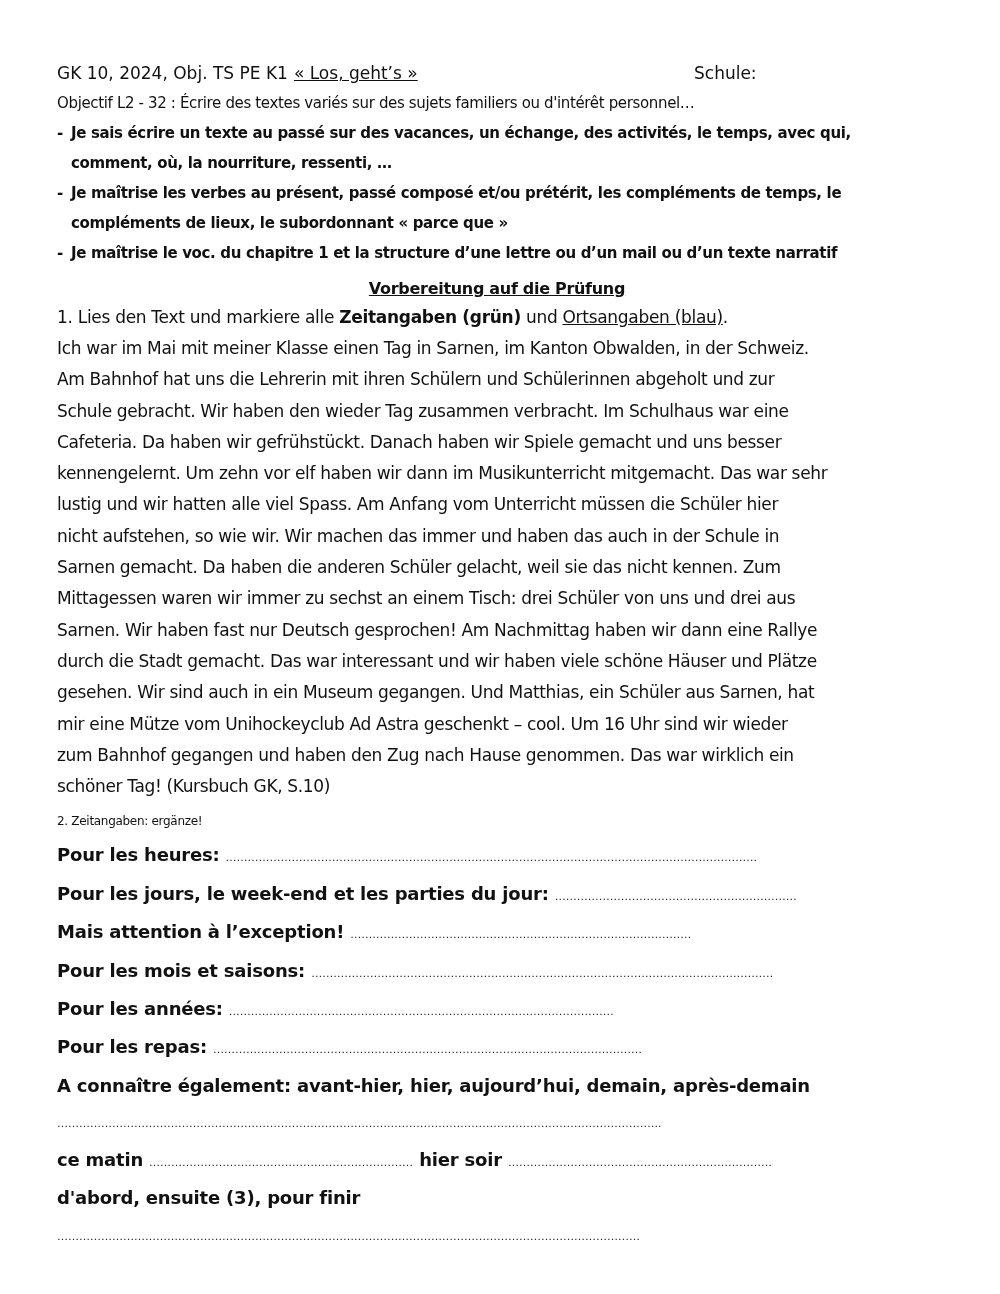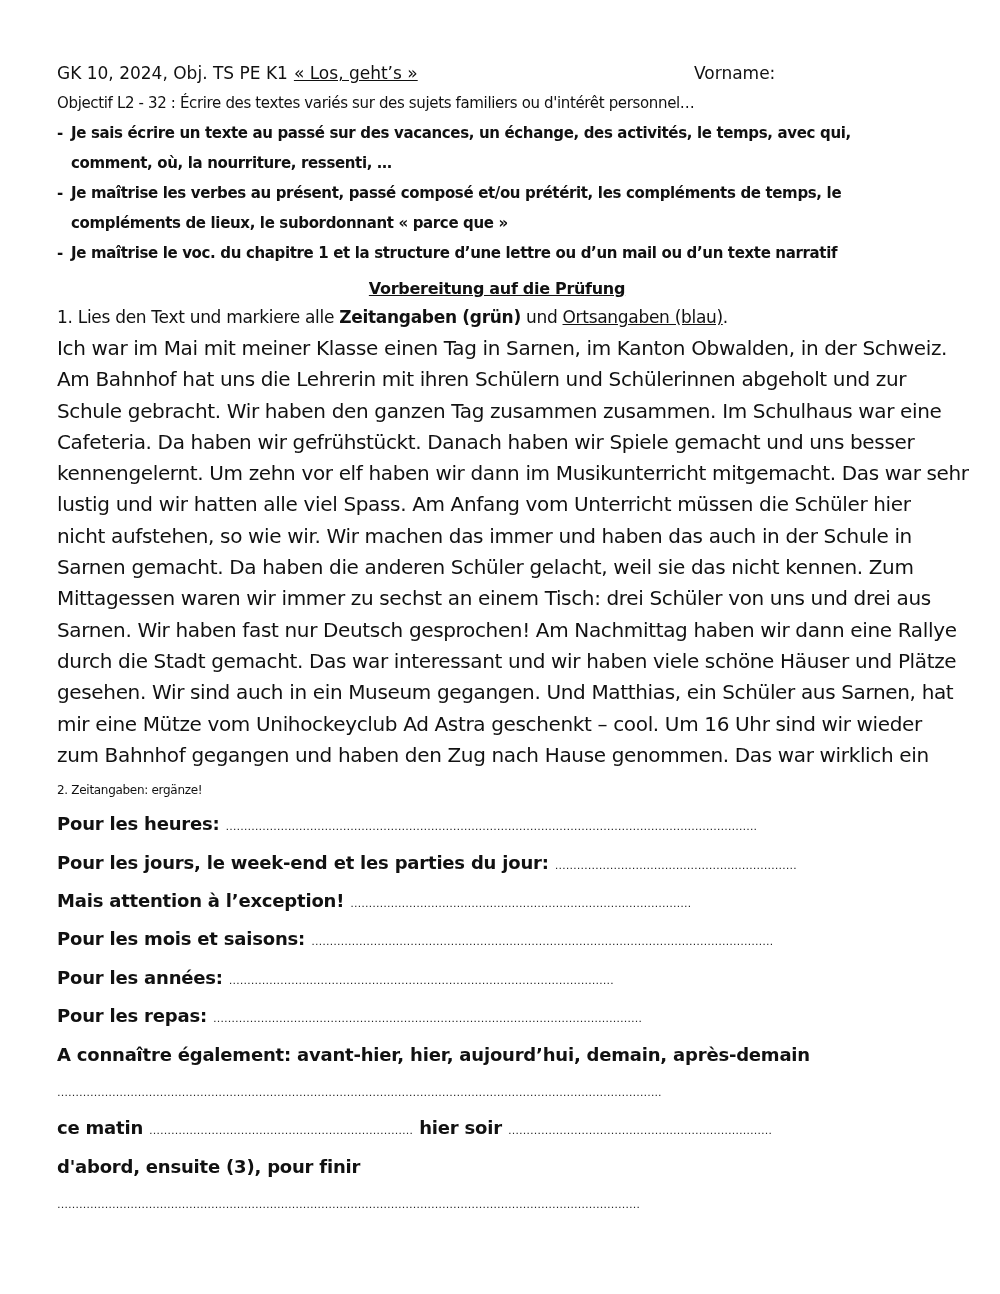--- a/index.html
+++ b/index.html
@@ -16,41 +16,41 @@
     .bullet { font-size: 15px; line-height: 30px; letter-spacing: -0.35px; font-weight: bold; }
     .bullet .dash { display: inline-block; width: 14px; }
     .bullet .cont { padding-left: 14px; }
     .section-title {
       text-align: center; font-weight: bold; text-decoration: underline;
       font-size: 16px; line-height: 26px; margin-top: 8px; letter-spacing: -0.3px;
     }
     .task1 { font-size: 17px; line-height: 31px; letter-spacing: -0.3px; }
     .task1 .bold { font-weight: bold; }
     .task1 .under { text-decoration: underline; }
-    .text-body { font-size: 20px; line-height: 31.3px; letter-spacing: -0.35px; }
+    .text-body { font-size: 17px; line-height: 31.3px; letter-spacing: -0.35px; }
     .text-body .line { white-space: nowrap; }
     .task2 { font-size: 12px; line-height: 31px; margin-top: 4px; letter-spacing: -0.3px; }
     .fill-row {
       font-size: 18px; line-height: 35.4px; font-weight: bold; white-space: nowrap;
       letter-spacing: -0.2px;
     }
     .dots {
       font-weight: normal; font-size: 11px; letter-spacing: 0px; color: #222;
     }
   </style>
 </head>
 <body>
 
 <div class="page">
 
   <div class="header-line">
     <span class="header-left">
       <span>GK 10, 2024, Obj. TS PE K1</span><span class="title-link">« Los, geht’s »</span>
     </span>
-    <span class="header-right">Vorname:</span>
+    <span class="header-right">Schule:</span>
   </div>
 
   <div class="objective">Objectif L2 - 32 : Écrire des textes variés sur des sujets familiers ou d'intérêt personnel…</div>
 
   <div class="bullet">
     <div><span class="dash">-</span><span>Je sais écrire un texte au passé sur des vacances, un échange, des activités, le temps, avec qui,</span></div>
     <div class="cont">comment, où, la nourriture, ressenti, …</div>
   </div>
   <div class="bullet">
     <div><span class="dash">-</span><span>Je maîtrise les verbes au présent, passé composé et/ou prétérit, les compléments de temps, le</span></div>
@@ -60,32 +60,33 @@
     <div><span class="dash">-</span><span>Je maîtrise le voc. du chapitre 1 et la structure d’une lettre ou d’un mail ou d’un texte narratif</span></div>
   </div>
 
   <div class="section-title">Vorbereitung auf die Prüfung</div>
 
   <div class="task1"><span>1. Lies den Text und markiere alle </span><span class="bold">Zeitangaben (grün)</span><span> und </span><span class="under">Ortsangaben (blau)</span><span>.</span></div>
 
   <div class="text-body">
     <div class="line">Ich war im Mai mit meiner Klasse einen Tag in Sarnen, im Kanton Obwalden, in der Schweiz.</div>
     <div class="line">Am Bahnhof hat uns die Lehrerin mit ihren Schülern und Schülerinnen abgeholt und zur</div>
-    <div class="line">Schule gebracht. Wir haben den ganzen Tag zusammen zusammen. Im Schulhaus war eine</div>
+    <div class="line">Schule gebracht. Wir haben den wieder Tag zusammen verbracht. Im Schulhaus war eine</div>
     <div class="line">Cafeteria. Da haben wir gefrühstückt. Danach haben wir Spiele gemacht und uns besser</div>
     <div class="line">kennengelernt. Um zehn vor elf haben wir dann im Musikunterricht mitgemacht. Das war sehr</div>
     <div class="line">lustig und wir hatten alle viel Spass. Am Anfang vom Unterricht müssen die Schüler hier</div>
     <div class="line">nicht aufstehen, so wie wir. Wir machen das immer und haben das auch in der Schule in</div>
     <div class="line">Sarnen gemacht. Da haben die anderen Schüler gelacht, weil sie das nicht kennen. Zum</div>
     <div class="line">Mittagessen waren wir immer zu sechst an einem Tisch: drei Schüler von uns und drei aus</div>
     <div class="line">Sarnen. Wir haben fast nur Deutsch gesprochen! Am Nachmittag haben wir dann eine Rallye</div>
     <div class="line">durch die Stadt gemacht. Das war interessant und wir haben viele schöne Häuser und Plätze</div>
     <div class="line">gesehen. Wir sind auch in ein Museum gegangen. Und Matthias, ein Schüler aus Sarnen, hat</div>
     <div class="line">mir eine Mütze vom Unihockeyclub Ad Astra geschenkt – cool. Um 16 Uhr sind wir wieder</div>
     <div class="line">zum Bahnhof gegangen und haben den Zug nach Hause genommen. Das war wirklich ein</div>
+    <div class="line">schöner Tag! (Kursbuch GK, S.10)</div>
   </div>
 
   <div class="task2">2. Zeitangaben: ergänze!</div>
 
   <div class="fill-row"><span>Pour les heures: </span><span class="dots">……………………………………………………………………………………………………………………………….</span></div>
   <div class="fill-row"><span>Pour les jours, le week-end et les parties du jour: </span><span class="dots">…………………………………………………………</span></div>
   <div class="fill-row"><span>Mais attention à l’exception! </span><span class="dots">…………………………………………………………………………………</span></div>
   <div class="fill-row"><span>Pour les mois et saisons: </span><span class="dots">………………………………………………………………………………………………………………</span></div>
   <div class="fill-row"><span>Pour les années: </span><span class="dots">……………………………………………………………………………………………</span></div>
   <div class="fill-row"><span>Pour les repas: </span><span class="dots">………………………………………………………………………………………………………</span></div>

